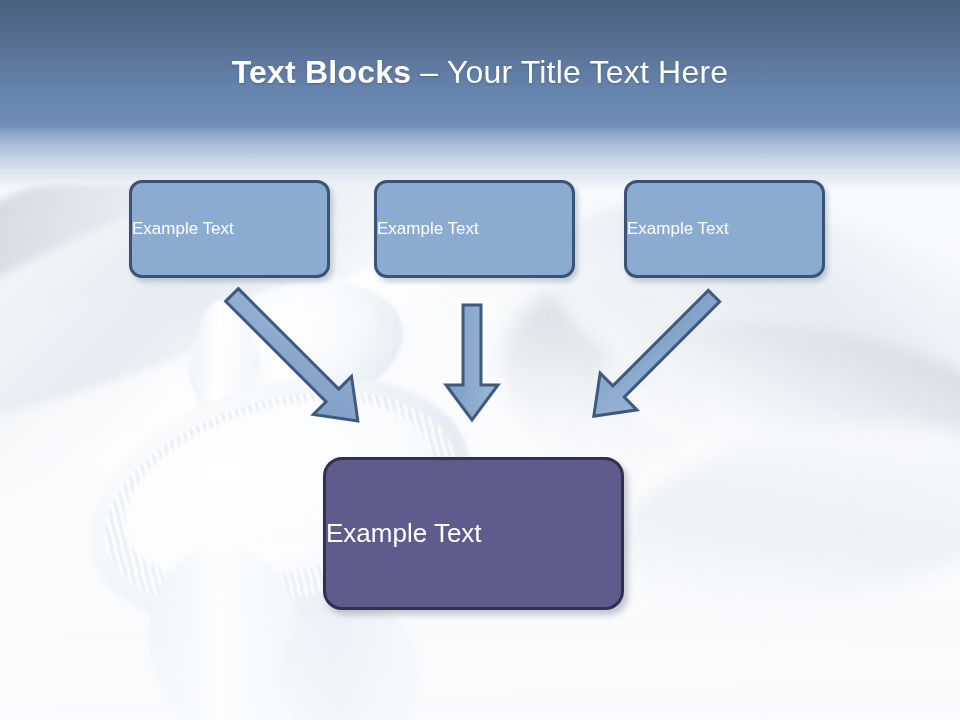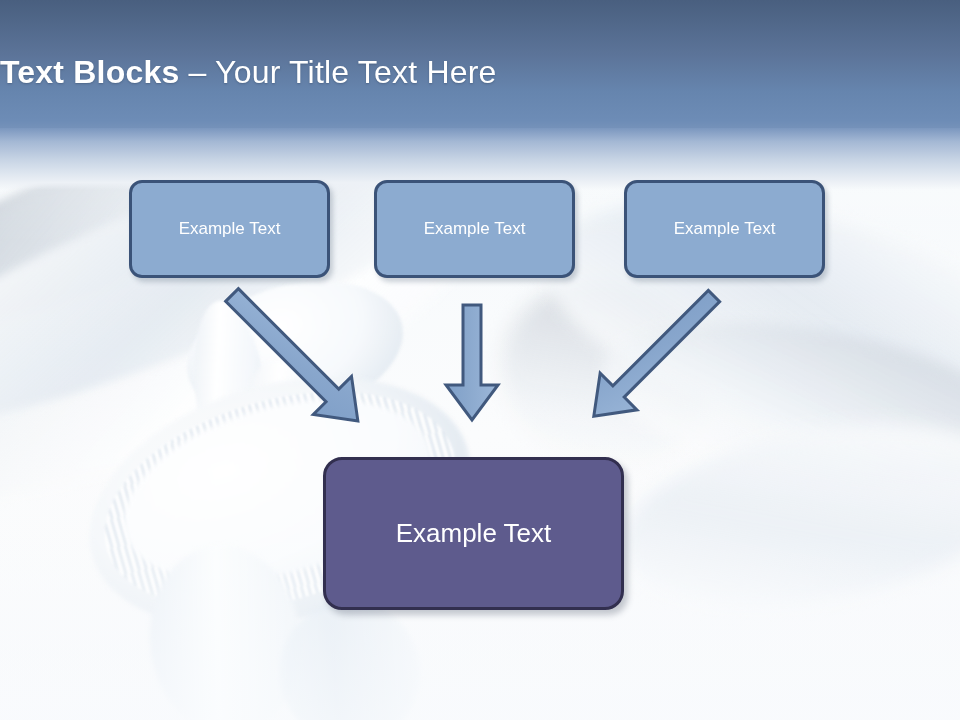--- a/index.html
+++ b/index.html
@@ -162,38 +162,38 @@
         #a4b8d4 22%,
         #c6d3e4 50%,
         #dde5ef 72%,
         #edf1f6 88%,
         rgba(244,247,250,0) 100%);
   }
   .title {
     position: absolute;
     left: 0; top: 52px;
     width: 960px;
-    text-align: left;
+    text-align: center;
     color: #ffffff;
     font-size: 32px;
     letter-spacing: .2px;
     line-height: 40px;
     text-shadow: 0 1px 2px rgba(40,56,80,.35);
     white-space: nowrap;
   }
   .title .t-bold { font-weight: bold; }
   .title .t-reg  { font-weight: normal; }
 
   
   .node {
     position: absolute;
     box-sizing: border-box;
     display: flex;
     align-items: center;
-    justify-content: center;
+    justify-content: flex-start;
     color: #ffffff;
   }
   .node-top {
     width: 201px; height: 98px;
     background: #8cabd0;
     border: 3px solid #3b5378;
     border-radius: 13px;
     font-size: 17px;
     box-shadow: 3px 4px 5px rgba(90,105,125,.30);
   }

